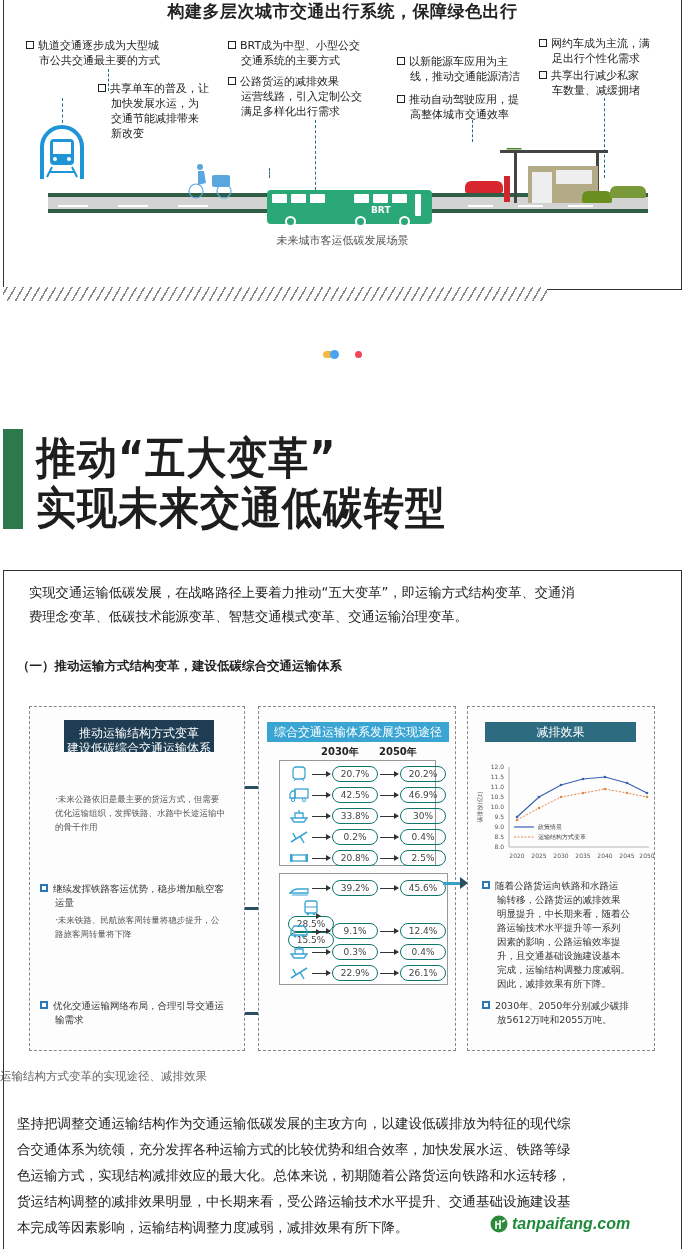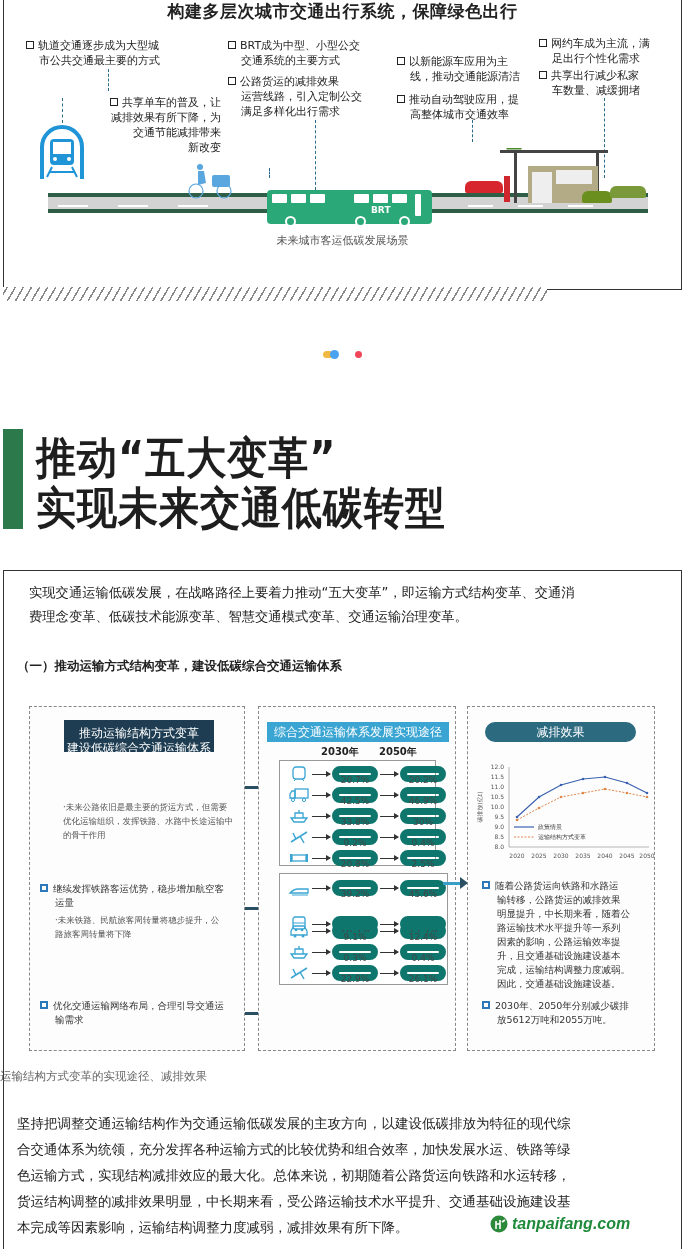--- a/index.html
+++ b/index.html
@@ -43,41 +43,41 @@
   .panel { position: absolute; border: 1px dashed #888; background: #fdfdfd; }
   .panel-title { position: absolute; background: #1e3d52; color: #fff; text-align: center; font-size: 12px; line-height: 15px; }
   .bullet-sq { display: inline-block; width: 8px; height: 8px; border: 2px solid #2b79b8; margin-right: 5px; vertical-align: 0px; }
   .pitem { position: absolute; font-size: 9.5px; line-height: 14px; color: #333; }
   .psub { position: absolute; font-size: 8.5px; line-height: 14px; color: #555; }
   .flow-box { position: absolute; border: 1px solid #999; background: #fff; }
   .flow-row { position: absolute; left: 8px; height: 20px; display: flex; align-items: center; }
   .mode-icon { width: 22px; height: 16px; display: inline-block; position: relative; }
   .arr { width: 18px; height: 1px; background: #333; position: relative; margin: 0 2px; }
   .arr::after { content: ""; position: absolute; right: -1px; top: -3px; border-left: 5px solid #333; border-top: 3.5px solid transparent; border-bottom: 3.5px solid transparent; }
-  .pill { width: 46px; height: 16px; border: 7px solid #0f766e; border-radius: 8px; font-size: 9px; text-align: center; line-height: 14px; color: #444; }
+  .pill { width: 46px; height: 16px; border: 1px solid #0f766e; border-radius: 8px; font-size: 9px; text-align: center; line-height: 14px; color: #444; }
   .big-arrow { position: absolute; height: 3px; background: #2b4f62; }
   .big-arrow::after { content: ""; position: absolute; right: -5px; top: -5px; border-left: 8px solid #2b4f62; border-top: 6.5px solid transparent; border-bottom: 6.5px solid transparent; }
   .caption2 { position: absolute; left: 0; top: 1069px; width: 686px; text-align: left; font-size: 11.5px; color: #666; }
 
   .logo { position: absolute; left: 490px; top: 1215px; display: flex; align-items: center; }
   .logo-text { font-size: 16px; font-weight: bold; font-style: italic; color: #1e8a3a; font-family: "Liberation Sans", sans-serif; }
 </style>
 </head>
 <body>
 
 <div class="card1">
   <div class="card1-title">构建多层次城市交通出行系统，保障绿色出行</div>
 
   <div class="note" style="left:22px;top:40px;">
     <div><span class="bx"></span><span>轨道交通逐步成为大型城</span></div>
     <div class="ind">市公共交通最主要的方式</div>
   </div>
-  <div class="note" style="left:94px;top:97px;text-align:right;">
+  <div class="note" style="left:94px;top:83px;">
     <div><span class="bx"></span><span>共享单车的普及，让</span></div>
-    <div class="ind">减排效果有所下降，为</div>
+    <div class="ind">加快发展水运，为</div>
     <div class="ind">交通节能减排带来</div>
     <div class="ind">新改变</div>
   </div>
   <div class="note" style="left:224px;top:40px;">
     <div><span class="bx"></span><span>BRT成为中型、小型公交</span></div>
     <div class="ind">交通系统的主要方式</div>
   </div>
   <div class="note" style="left:224px;top:76px;">
     <div><span class="bx"></span><span>公路货运的减排效果</span></div>
     <div class="ind">运营线路，引入定制公交</div>
@@ -180,21 +180,21 @@
   <div>实现交通运输低碳发展，在战略路径上要着力推动“五大变革”，即运输方式结构变革、交通消</div>
   <div>费理念变革、低碳技术能源变革、智慧交通模式变革、交通运输治理变革。</div>
 </div>
 <div class="subhead">（一）推动运输方式结构变革，建设低碳综合交通运输体系</div>
 
 <div class="panel" style="left:29px;top:706px;width:216px;height:345px;">
   <div class="panel-title" style="left:34px;top:13px;width:150px;height:32px;padding-top:6px;">
     <div>推动运输结构方式变革</div>
     <div>建设低碳综合交通运输体系</div>
   </div>
-  <div class="psub" style="left:25px;top:93px;width:190px;margin-left:8px;">
+  <div class="psub" style="left:25px;top:85px;width:190px;">
     <div>·未来公路依旧是最主要的货运方式，但需要</div>
     <div>优化运输组织，发挥铁路、水路中长途运输中</div>
     <div>的骨干作用</div>
   </div>
   <div class="pitem" style="left:10px;top:175px;width:200px;">
     <div><span class="bullet-sq"></span><span>继续发挥铁路客运优势，稳步增加航空客</span></div>
     <div style="padding-left:15px;">运量</div>
   </div>
   <div class="psub" style="left:25px;top:206px;width:190px;">
     <div>·未来铁路、民航旅客周转量将稳步提升，公</div>
@@ -273,21 +273,21 @@
     <div class="flow-row" style="top:4px;">
       <span class="mode-icon"><svg width="22" height="16" viewBox="0 0 22 16">
             <path d="M2 13 H20 V9 H10 Q6 9 2 13 Z" fill="none" stroke="#3aa5d3" stroke-width="1.3"></path>
             <path d="M4 15 H20" stroke="#3aa5d3"></path>
           </svg></span>
       <span class="arr"></span>
         <span class="pill">39.2%</span>
         <span class="arr"></span>
         <span class="pill">45.6%</span>
     </div>
-    <div class="flow-row" style="top:40px;">
+    <div class="flow-row" style="top:26px;flex-direction:column;">
       <span class="mode-icon"><svg width="22" height="16" viewBox="0 0 22 16">
             <rect x="5" y="1" width="12" height="12" rx="2" fill="none" stroke="#3aa5d3" stroke-width="1.3"></rect>
             <path d="M5 7 H17" stroke="#3aa5d3"></path>
             <circle cx="8" cy="14" r="1.3" fill="#3aa5d3"></circle>
             <circle cx="14" cy="14" r="1.3" fill="#3aa5d3"></circle>
           </svg></span>
       <span class="arr"></span>
         <span class="pill">28.5%</span>
         <span class="arr"></span>
         <span class="pill">15.5%</span>
@@ -321,21 +321,21 @@
         <span class="arr"></span>
         <span class="pill">26.1%</span>
     </div>
   </div>
 
 </div>
 
 <div class="big-arrow" style="left:443px;top:882px;width:20px;background:#3a9fc7;"></div>
 
 <div class="panel" style="left:467px;top:706px;width:188px;height:345px;">
-  <div class="panel-title" style="left:17px;top:15px;width:151px;height:20px;line-height:20px;background:#2c6a80;font-size:12px;border-radius:10px;">减排效果</div>
+  <div class="panel-title" style="left:17px;top:15px;width:151px;height:20px;line-height:20px;background:#2c6a80;font-size:12px;">减排效果</div>
 
   <svg style="position:absolute;left:6px;top:50px;" width="180" height="110" viewBox="0 0 180 110">
 
     <g font-size="6" fill="#555" text-anchor="end" font-family="DejaVu Sans, sans-serif">
       <text x="30" y="92">8.0</text>
         <text x="30" y="82">8.5</text>
         <text x="30" y="72">9.0</text>
       <text x="30" y="62">9.5</text>
         <text x="30" y="52">10.0</text>
         <text x="30" y="42">10.5</text>
@@ -385,21 +385,21 @@
   </svg>
 
   <div class="pitem" style="left:14px;top:172px;width:170px;font-size:9.5px;line-height:14px;">
     <div><span class="bullet-sq"></span><span>随着公路货运向铁路和水路运</span></div>
     <div style="padding-left:15px;">输转移，公路货运的减排效果</div>
     <div style="padding-left:15px;">明显提升，中长期来看，随着公</div>
     <div style="padding-left:15px;">路运输技术水平提升等一系列</div>
     <div style="padding-left:15px;">因素的影响，公路运输效率提</div>
     <div style="padding-left:15px;">升，且交通基础设施建设基本</div>
     <div style="padding-left:15px;">完成，运输结构调整力度减弱。</div>
-    <div style="padding-left:15px;">因此，交通基础设施建设基。</div>
+    <div style="padding-left:15px;">因此，减排效果有所下降。</div>
   </div>
   <div class="pitem" style="left:14px;top:292px;width:170px;font-size:9.5px;line-height:14px;">
     <div><span class="bullet-sq"></span><span>2030年、2050年分别减少碳排</span></div>
     <div style="padding-left:15px;">放5612万吨和2055万吨。</div>
   </div>
 </div>
 
 <div class="caption2">运输结构方式变革的实现途径、减排效果</div>
 
 <div class="para" style="top:1110px;font-size:13.5px;line-height:26px;">

